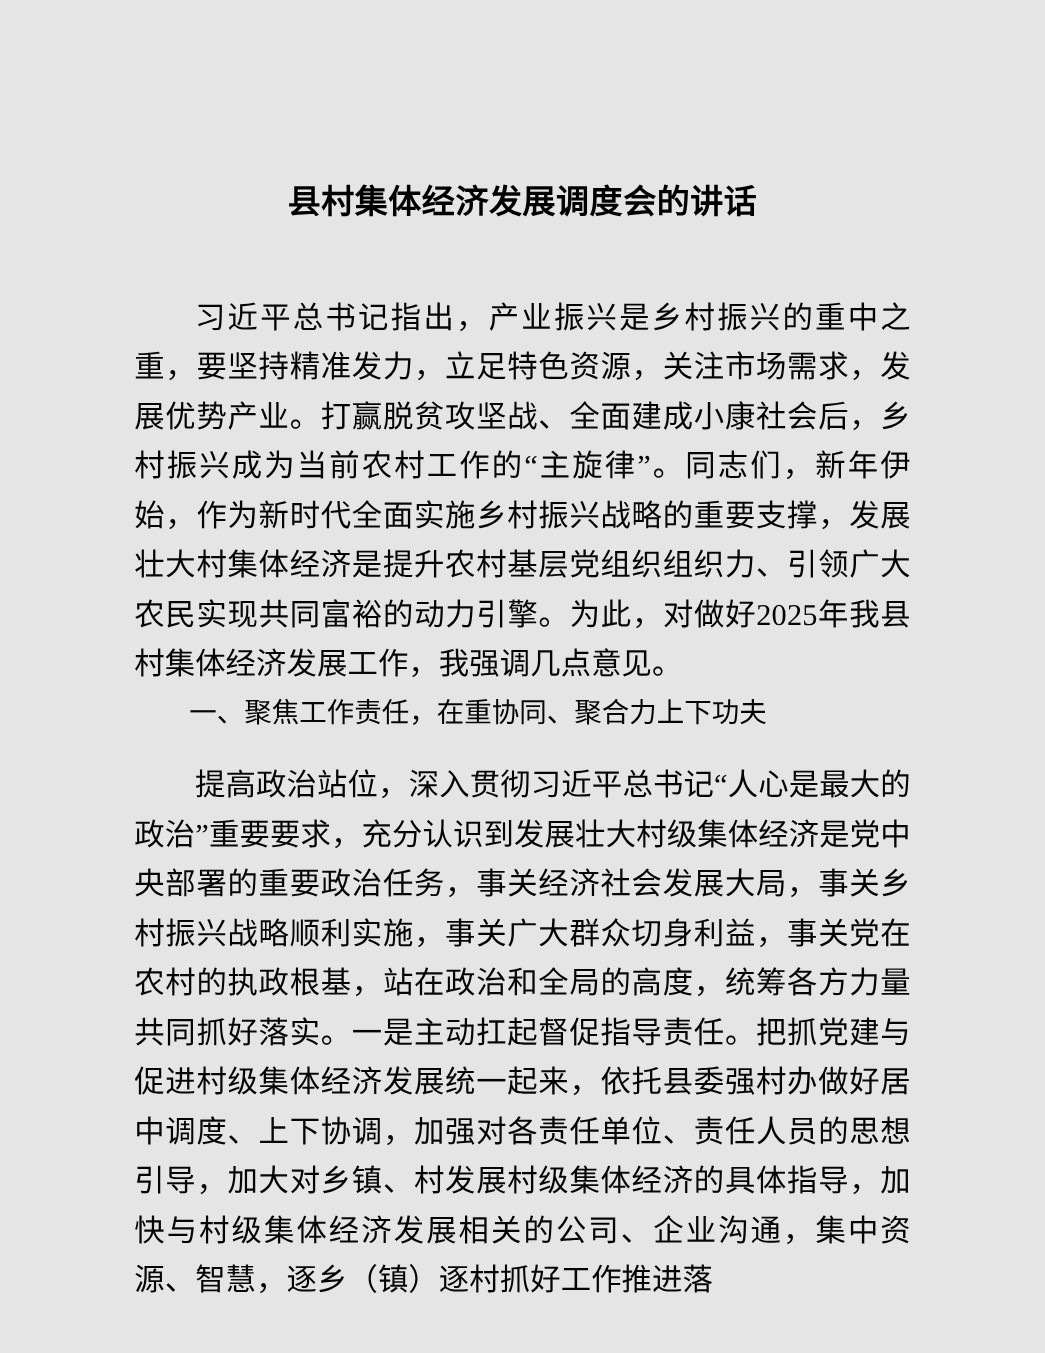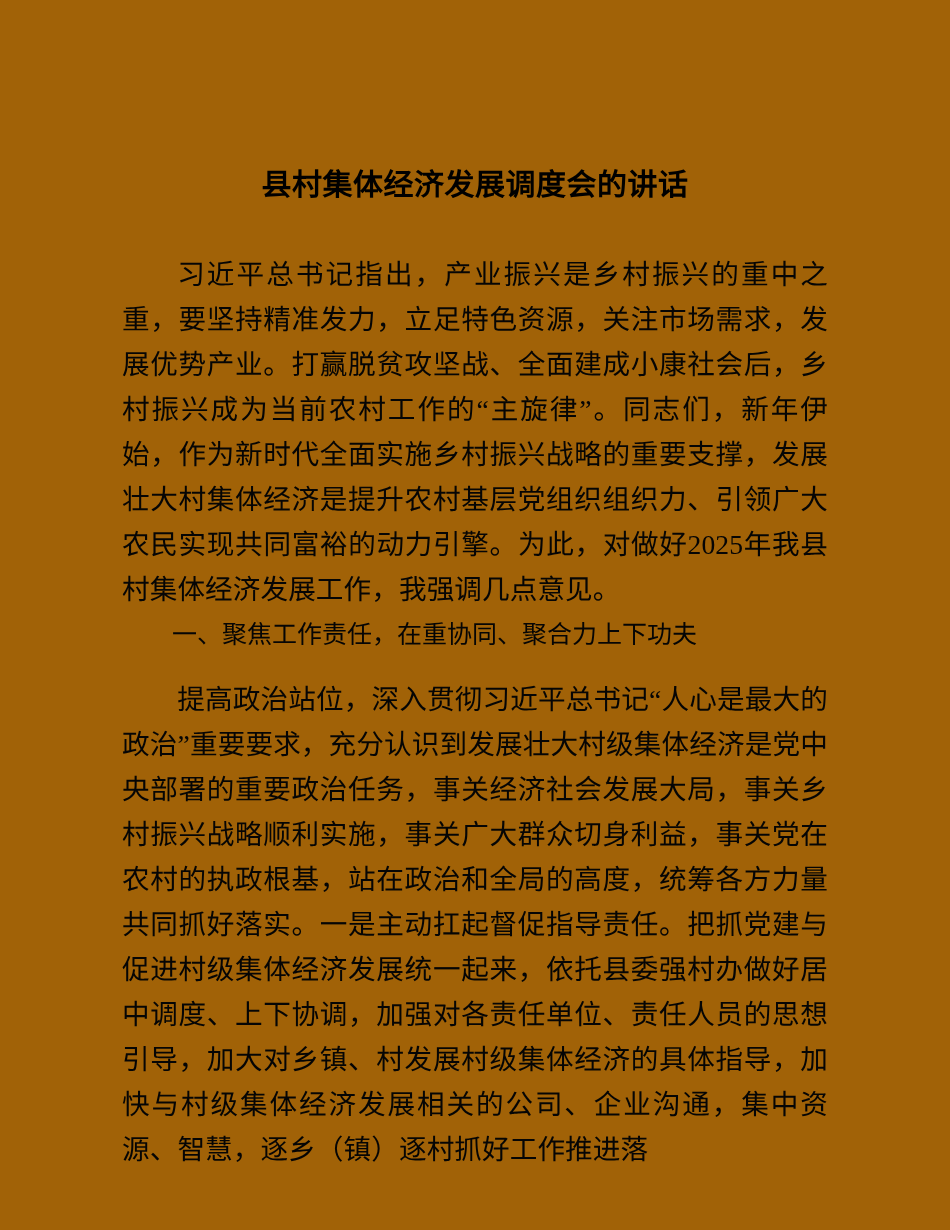--- a/index.html
+++ b/index.html
@@ -6,21 +6,21 @@
   html, body {
     margin: 0;
     padding: 0;
     background: #ffffff;
   }
 
   .page {
     position: relative;
     width: 950px;
     height: 1230px;
-    background: #a16207;
+    background: #e5e5e5;
     overflow: hidden;
     box-sizing: border-box;
     margin: 0 auto;
   }
 
   .doc-body {
     position: absolute;
     left: 122px;
     top: 0;
     width: 706px;
@@ -50,21 +50,21 @@
     margin: 0;
     letter-spacing: 0.1px;
     word-break: break-all;
   }
 
   .para-indent {
     text-indent: 2em;
   }
 
   .gap-after-title {
-    margin-top: 45px;
+    margin-top: 59px;
   }
 
   .gap-before-heading {
     margin-top: 20px;
   }
 
   .gap-before-section-body {
     margin-top: 20px;
   }
 

